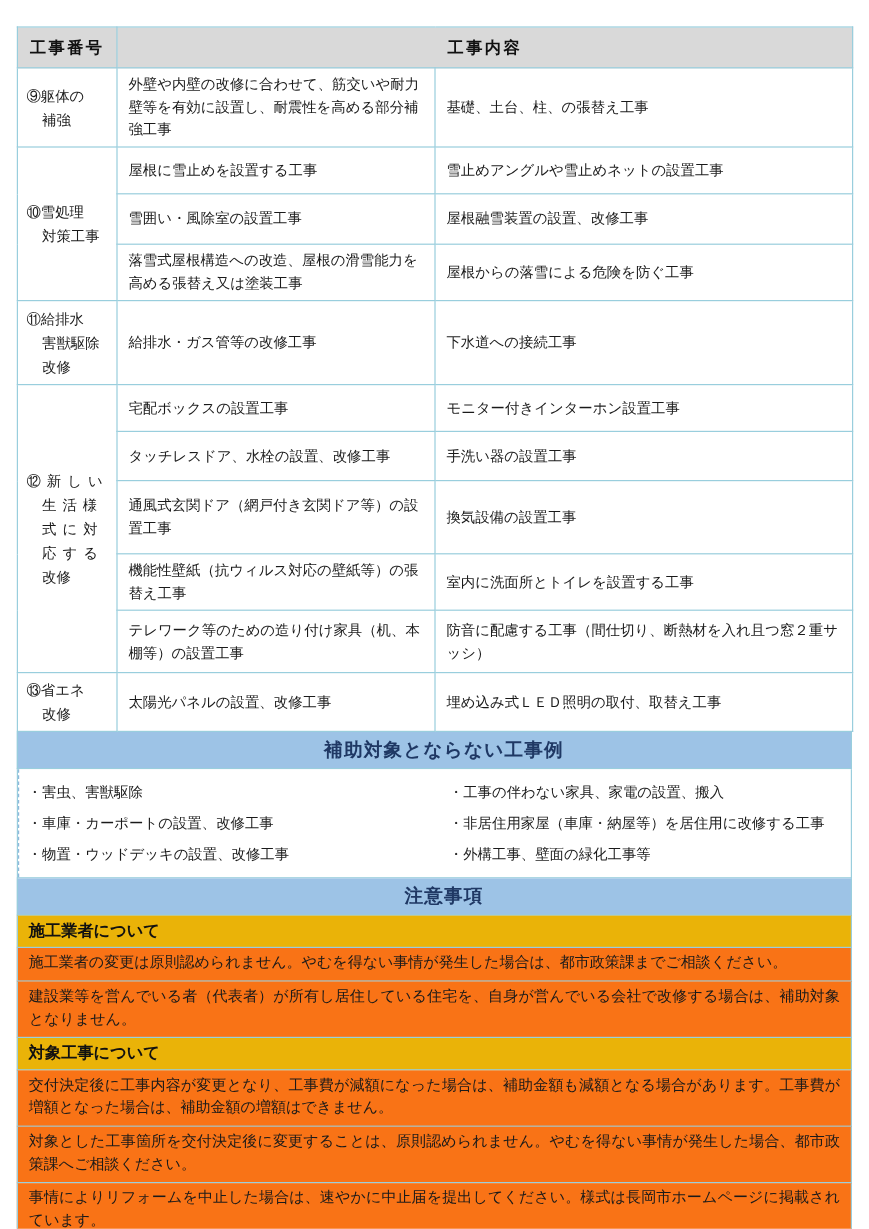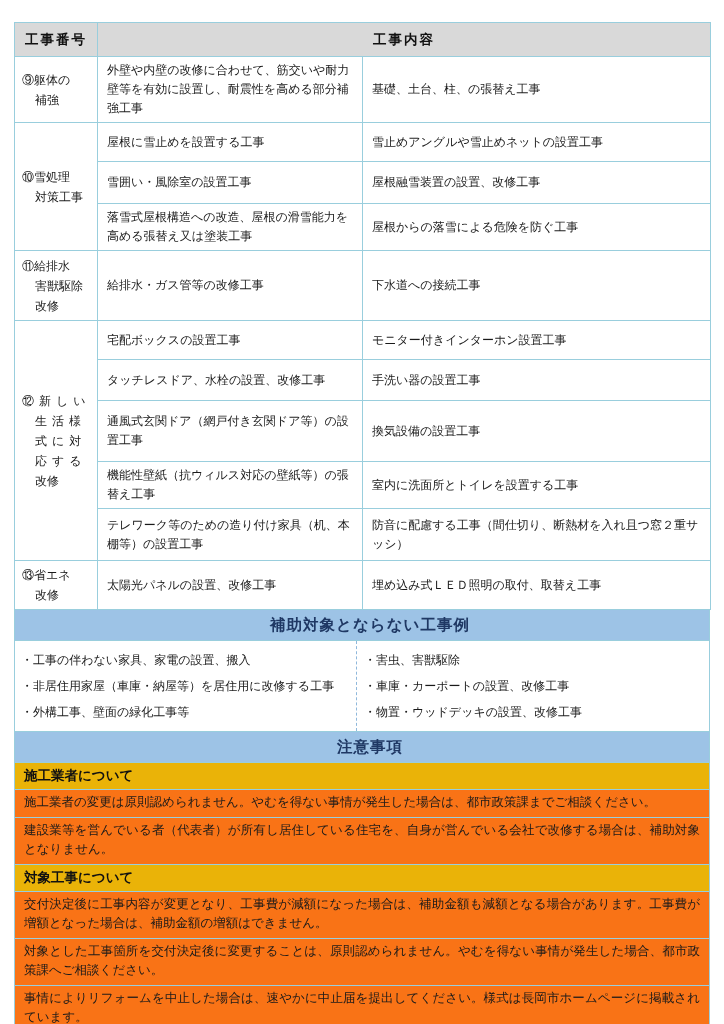--- a/index.html
+++ b/index.html
@@ -131,29 +131,29 @@
         <div class="lc">改修</div>
       </td>
       <td class="cell">太陽光パネルの設置、改修工事</td>
       <td class="cell">埋め込み式ＬＥＤ照明の取付、取替え工事</td>
     </tr>
   </tbody>
     </table>
 
   <div class="band">補助対象とならない工事例</div>
   <div class="ex-box">
+    <div class="ex-col right">
+      <div class="ex-item">・害虫、害獣駆除</div>
+      <div class="ex-item">・車庫・カーポートの設置、改修工事</div>
+      <div class="ex-item">・物置・ウッドデッキの設置、改修工事</div>
+    </div>
     <div class="ex-col left">
       <div class="ex-item">・工事の伴わない家具、家電の設置、搬入</div>
       <div class="ex-item">・非居住用家屋（車庫・納屋等）を居住用に改修する工事</div>
       <div class="ex-item">・外構工事、壁面の緑化工事等</div>
-    </div>
-    <div class="ex-col right">
-      <div class="ex-item">・害虫、害獣駆除</div>
-      <div class="ex-item">・車庫・カーポートの設置、改修工事</div>
-      <div class="ex-item">・物置・ウッドデッキの設置、改修工事</div>
     </div>
   </div>
 
   <div class="band">注意事項</div>
 
   <div class="note-h">施工業者について</div>
   <div class="note-p">施工業者の変更は原則認められません。やむを得ない事情が発生した場合は、都市政策課までご相談ください。</div>
   <div class="note-p">建設業等を営んでいる者（代表者）が所有し居住している住宅を、自身が営んでいる会社で改修する場合は、補助対象となりません。</div>
 
   <div class="note-h">対象工事について</div>

